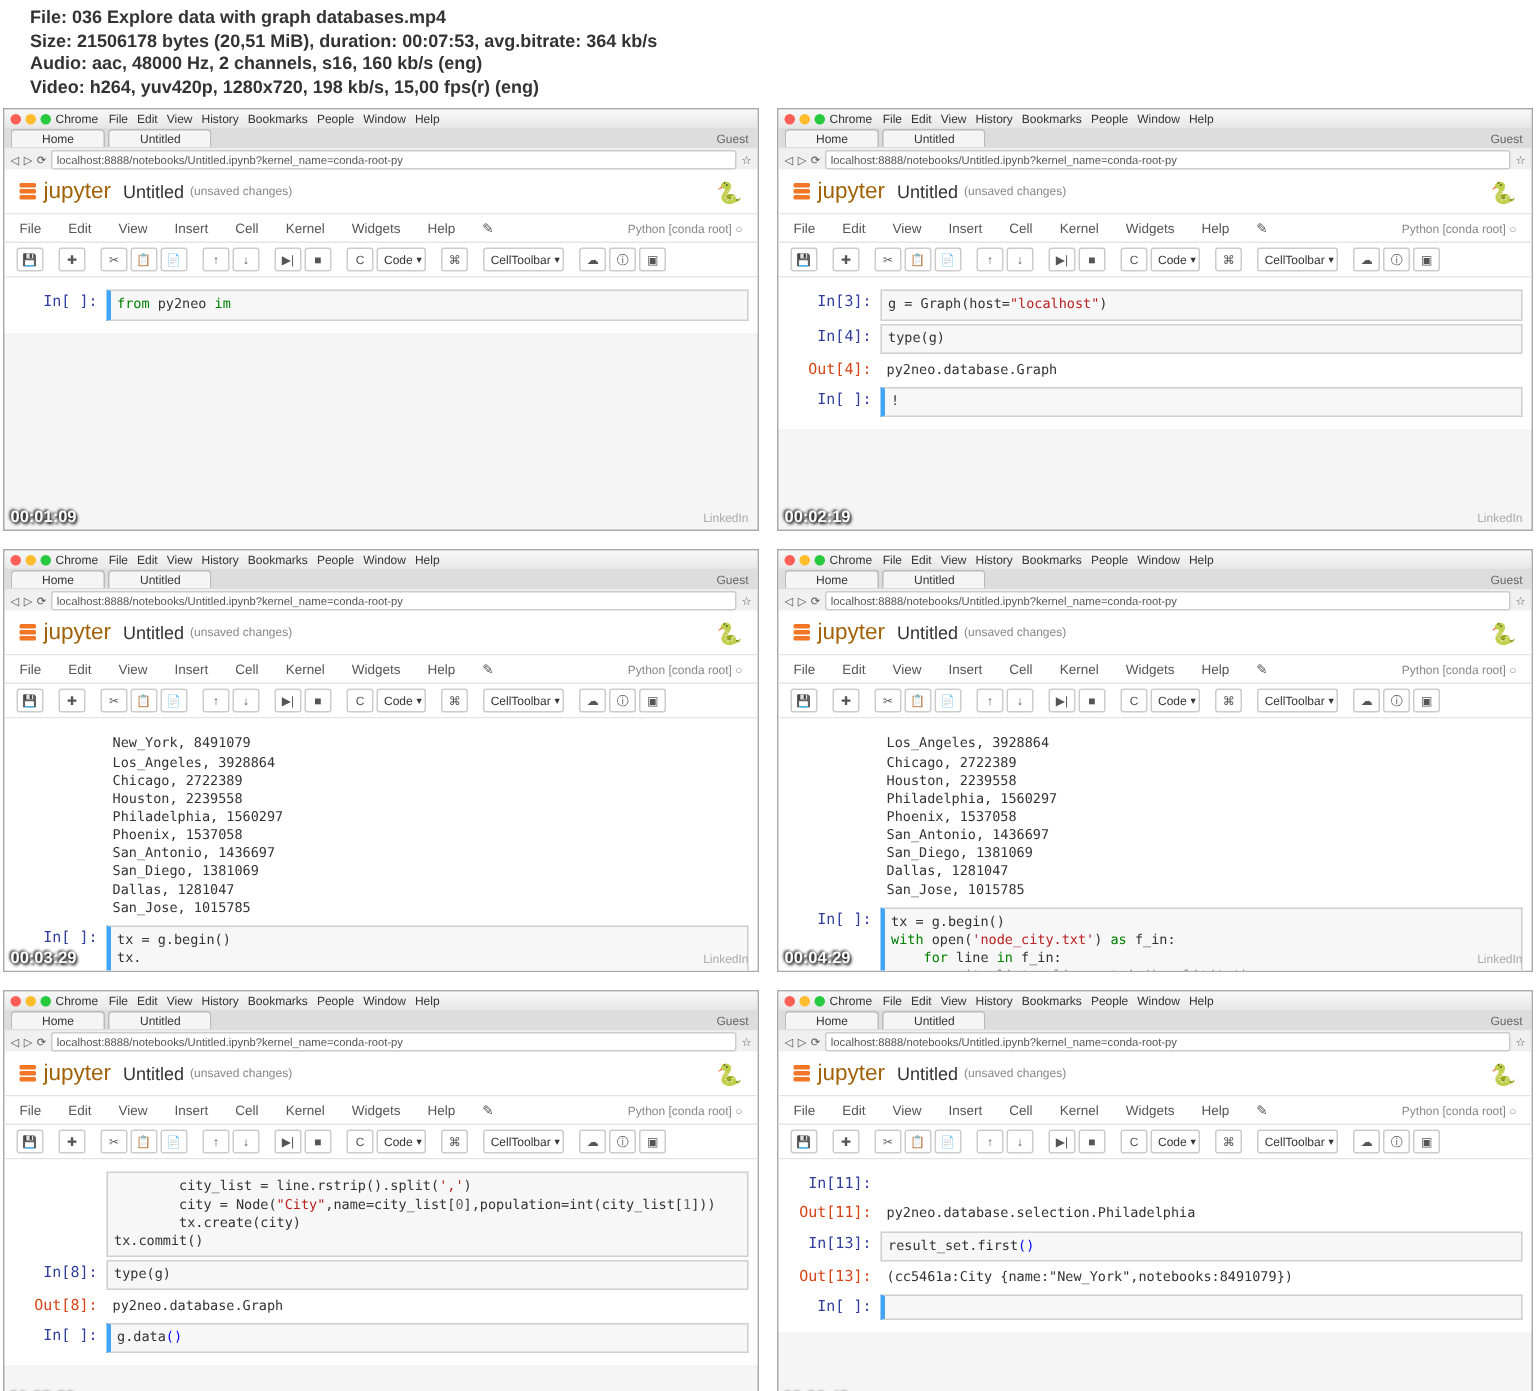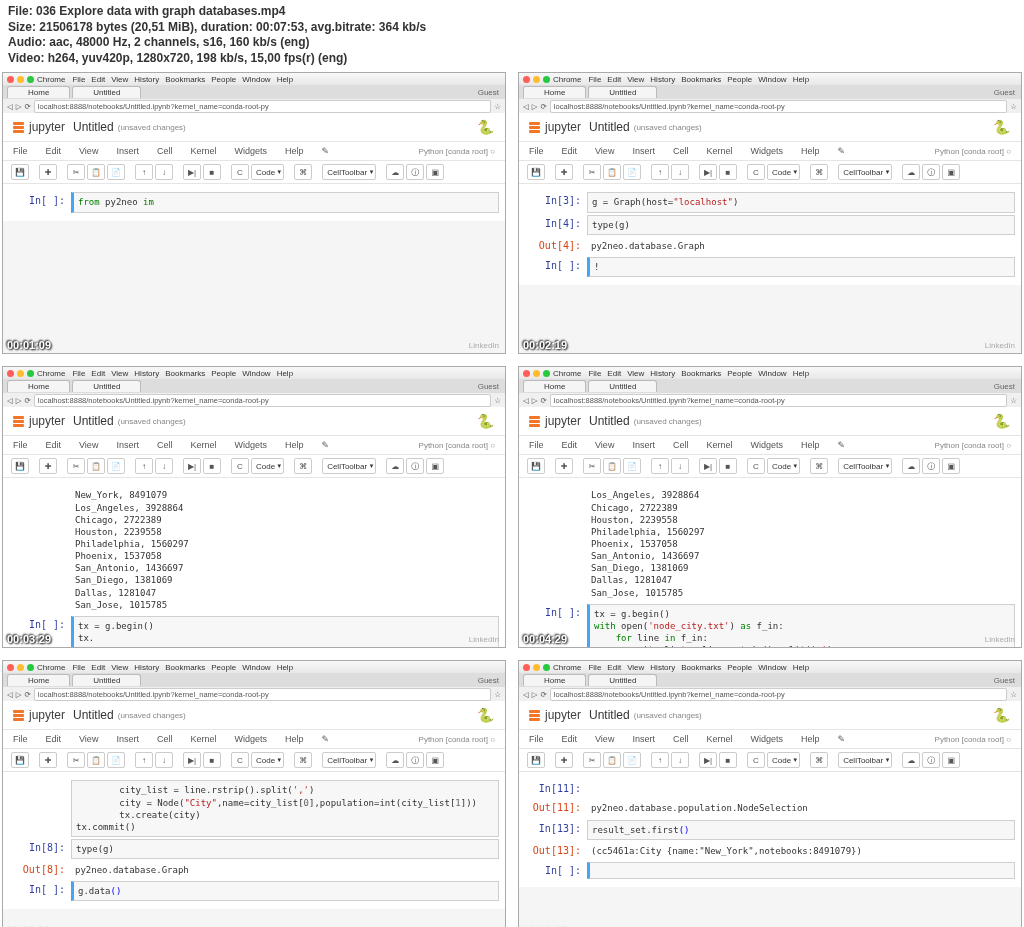--- a/index.html
+++ b/index.html
@@ -1,32 +1,32 @@
 <!DOCTYPE html>
 <html><head>
 <meta charset="utf-8">
 <style>
 body{margin:0;background:#fff;font-family:Arial,Helvetica,sans-serif;font-size:9px;color:#333}
-.meta{padding:4px 8px;font-size:12px;font-weight:bold;color:#333;line-height:1.3}
+.meta{padding:4px 20px;font-size:12px;font-weight:bold;color:#333;line-height:1.3}
 .grid{display:grid;grid-template-columns:1fr 1fr;gap:12px;padding:2px}
 .pane{border:1px solid #aaa;background:#f5f5f5;position:relative;height:280px;overflow:hidden}
 .macbar{height:12px;background:linear-gradient(#f8f8f8,#e8e8e8);display:flex;align-items:center;padding:0 4px;gap:3px;font-size:8px;color:#333}
 .macbtn{width:7px;height:7px;border-radius:50%;display:inline-block}
 .tl{background:#ff5f56}.tl2{background:#ffbd2e}.tl3{background:#27c93f}
 .macmenu{display:flex;gap:6px;margin-left:4px}
 .tabs{height:14px;background:#ddd;display:flex;align-items:center;font-size:8px;padding-left:4px;gap:2px}
 .tab{background:#f5f5f5;border:1px solid #bbb;border-bottom:none;padding:1px 20px;border-radius:3px 3px 0 0}
 .guest{margin-left:auto;padding:0 6px;color:#666}
 .url{height:14px;background:#f0f0f0;display:flex;align-items:center;padding:0 4px;font-size:7.5px;color:#555;gap:3px}
 .url input{flex:1;border:1px solid #ccc;border-radius:2px;padding:1px 3px;font-size:7.5px;background:#fff;color:#555}
 .jhdr{display:flex;align-items:center;padding:6px 10px;background:#fff;border-bottom:1px solid #e5e5e5}
 .jlogo{display:flex;align-items:center;gap:3px}
 .jdots{display:flex;flex-direction:column;gap:1px}
 .jdots span{width:11px;height:3px;background:#f37626;border-radius:1px}
-.jtxt{font-size:12px;color:#404040;margin-left:2px}
+.jtxt{font-size:15px;color:#a16207;margin-left:2px}
 .jtitle{font-size:12px;color:#333;margin-left:8px}
 .jstatus{font-size:8px;color:#888;margin-left:4px}
 .pyicon{margin-left:auto;font-size:14px;color:#4B8BBE}
 .jmenu{display:flex;gap:18px;padding:4px 10px;font-size:9px;color:#555;background:#fff;border-bottom:1px solid #e5e5e5;align-items:center}
 .kernel{margin-left:auto;font-size:8px;color:#888}
 .jtb{display:flex;gap:2px;padding:3px 8px;background:#fff;border-bottom:1px solid #e5e5e5;align-items:center}
 .btn{width:16px;height:14px;border:1px solid #ccc;border-radius:2px;background:#fff;display:flex;align-items:center;justify-content:center;font-size:8px;color:#555}
 .sel{height:14px;border:1px solid #ccc;border-radius:2px;padding:0 8px 0 4px;font-size:8px;display:flex;align-items:center;background:#fff;position:relative}
 .sel::after{content:"▾";position:absolute;right:2px;font-size:7px}
 .gap{width:6px}
@@ -634,21 +634,21 @@
         <div class="btn">☁</div>
         <div class="btn">ⓘ</div>
         <div class="btn">▣</div>
       </div>
       <div class="nb">
         <div class="cell">
           <div class="prompt">In[11]:</div>
         </div>
         <div class="cell">
           <div class="prompt out">Out[11]:</div>
-          <div class="code outtxt"><span>py2neo.database.population.NodeSelection</span></div>
+          <div class="code outtxt"><span>py2neo.database.selection.Philadelphia</span></div>
         </div>
         <div class="cell">
           <div class="prompt">In[13]:</div>
           <div class="code inp"><span>result_set.first</span><span class="fn">()</span></div>
         </div>
         <div class="cell">
           <div class="prompt out">Out[13]:</div>
           <div class="code outtxt"><span>(cc5461a:City {name:"New_York",notebooks:8491079})</span></div>
         </div>
         <div class="cell">

